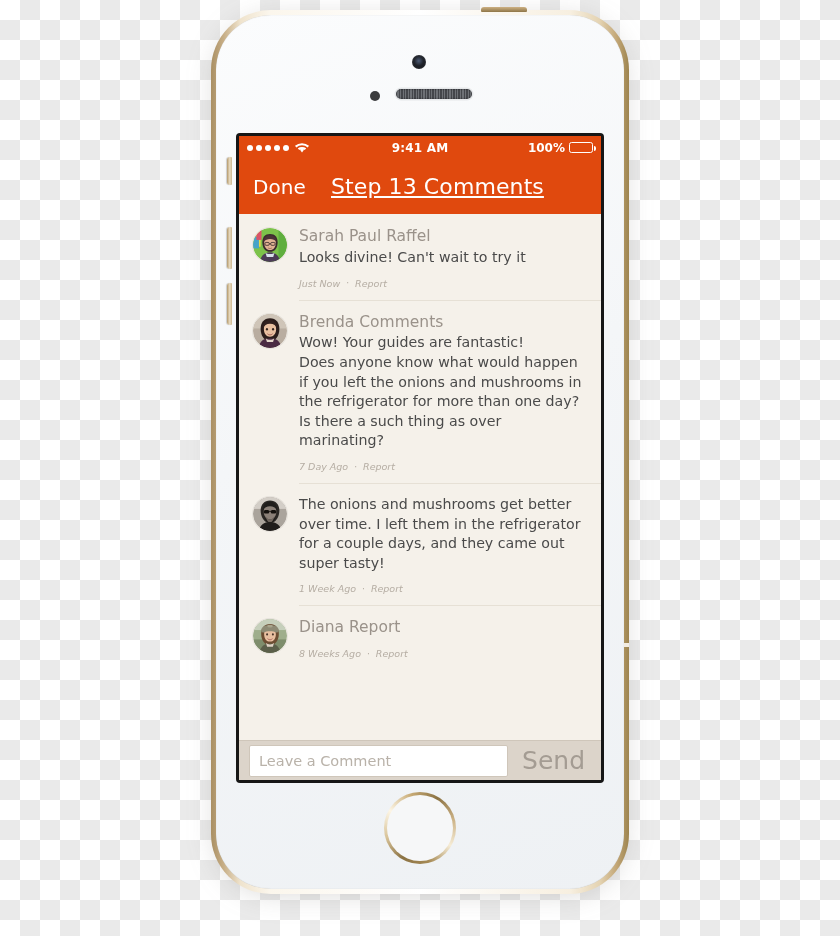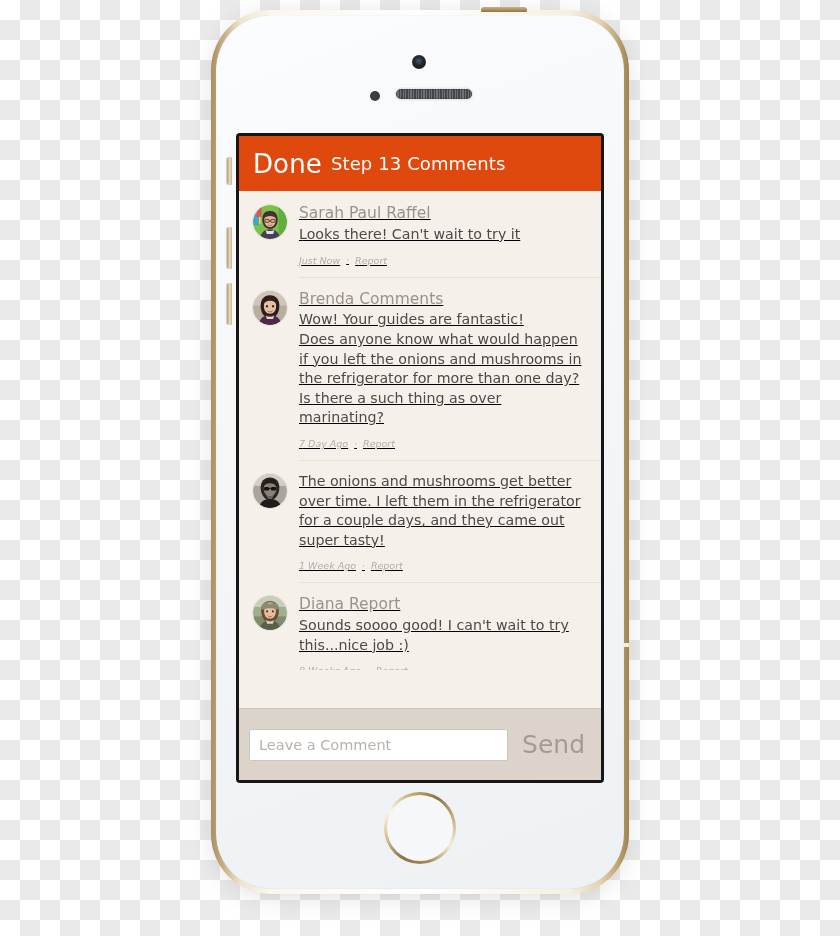--- a/index.html
+++ b/index.html
@@ -247,44 +247,44 @@
     background: #E0490E;
     color: #ffffff;
     height: 55px;
     display: flex;
     align-items: center;
     padding: 0 14px;
     flex: none;
     position: relative;
   }
   #done-button {
-    font-size: 26px;
+    font-size: 20px;
     color: #ffffff;
     letter-spacing: .1px;
     z-index: 2;
     cursor: pointer;
   }
   #nav-title {
     position: absolute;
     left: 92px;
-    font-size: 18px;
+    font-size: 22px;
     letter-spacing: .1px;
+    text-decoration: underline;
   }
 
   
   #comment-list {
     flex: 1 1 auto;
     overflow: hidden;
     background: #F5F1EA;
   }
   .comment {
     display: flex;
     padding: 12px 14px 0 14px;
     position: relative;
-    text-decoration: underline;
   }
   .comment + .comment::before {
     content: "";
     position: absolute;
     left: 60px; right: 0; top: 0;
     height: 1px;
     background: #E6E0D5;
   }
   .avatar {
     width: 34px; height: 34px;
@@ -317,21 +317,21 @@
     display: flex;
     align-items: center;
     gap: 6px;
   }
   .meta-sep { font-style: normal; font-size: 9px; }
   .meta-report { cursor: pointer; }
 
   
   #composer {
     flex: none;
-    height: 72px;
+    height: 40px;
     background: #DCD4CA;
     border-top: 1px solid #CFC6BA;
     display: flex;
     align-items: center;
     padding: 0 10px;
     gap: 8px;
     margin-top: 38px;
   }
   #comment-input {
     flex: 1 1 auto;
@@ -371,20 +371,43 @@
     <div class="btn-side" id="vol-up"></div>
     <div class="btn-side" id="vol-down"></div>
 
     <div id="front-camera"></div>
     <div id="proximity-sensor"></div>
     <div id="earpiece-speaker"></div>
 
     <div id="screen-bezel">
       <div id="screen">
 
+        <div id="status-bar">
+          <div id="signal-dots">
+            <span class="signal-dot"></span>
+            <span class="signal-dot"></span>
+            <span class="signal-dot"></span>
+            <span class="signal-dot"></span>
+            <span class="signal-dot"></span>
+          </div>
+          <span id="wifi-icon">
+            <svg width="14" height="11" viewBox="0 0 14 11" aria-hidden="true">
+              <path d="M7 10.4 4.85 7.6a3.6 3.6 0 0 1 4.3 0z" fill="#ffffff"></path>
+              <path d="M7 1.2a11 11 0 0 0-7 2.5l1.3 1.7A8.9 8.9 0 0 1 7 3.3a8.9 8.9 0 0 1 5.7 2.1L14 3.7a11 11 0 0 0-7-2.5z" fill="#ffffff"></path>
+              <path d="M7 4.9a7 7 0 0 0-4.2 1.4l1.35 1.75A4.7 4.7 0 0 1 7 7a4.7 4.7 0 0 1 2.85 1.05L11.2 6.3A7 7 0 0 0 7 4.9z" fill="#ffffff"></path>
+            </svg>
+          </span>
+          <span id="status-time">9:41 AM</span>
+          <span id="status-right">
+            <span>100%</span>
+            <span id="battery-icon">
+              <span id="battery-fill"></span>
+            </span>
+          </span>
+        </div>
 
         <div id="nav-bar">
           <span id="done-button">Done</span>
           <span id="nav-title">Step 13 Comments</span>
         </div>
 
         <div id="comment-list">
 
           <div class="comment">
             <div class="avatar">
@@ -407,21 +430,21 @@
                   <rect x="20.8" y="17" width="5.2" height="3.4" rx="1.4" fill="none" stroke="#2e2326" stroke-width="0.9"></rect>
                   <path d="M19.2 18.5h1.6" stroke="#2e2326" stroke-width="0.9"></path>
                   <path d="M17.6 23.4c1.6 1.1 3.2 1.1 4.8 0" stroke="#9b6a5c" stroke-width="0.9" fill="none"></path>
                   <path d="M8 40c1.4-8 5.6-11.6 12-11.6S30.6 32 32 40z" fill="#4c3d56"></path>
                   <path d="M14.6 28.8c1.6 2.4 9.2 2.4 10.8 0l-1.6 5.2h-7.6z" fill="#d8e3ea"></path>
                 </g>
               </svg>
             </div>
             <div class="comment-body">
               <div class="comment-author">Sarah Paul Raffel</div>
-              <div class="comment-text">Looks there! Can't wait to try it</div>
+              <div class="comment-text">Looks divine! Can't wait to try it</div>
               <div class="comment-meta">
                 <span>Just Now</span>
                 <span class="meta-sep">·</span>
                 <span class="meta-report">Report</span>
               </div>
             </div>
           </div>
 
           <div class="comment">
             <div class="avatar">
@@ -509,21 +532,20 @@
                   <ellipse cx="16.6" cy="18.2" rx="1.2" ry="1.35" fill="#4a352a"></ellipse>
                   <ellipse cx="23.4" cy="18.2" rx="1.2" ry="1.35" fill="#4a352a"></ellipse>
                   <path d="M17.4 23.4c1.5 1.6 3.7 1.6 5.2 0" stroke="#b06a5e" stroke-width="1.1" fill="none" stroke-linecap="round"></path>
                   <path d="M7.5 40c1.2-7.6 5.8-11.2 12.5-11.2S31.3 32.4 32.5 40z" fill="#5b5f4a"></path>
                   <path d="M15.2 28c2.5 2.6 7.1 2.6 9.6 0l-1.4 4.6h-6.8z" fill="#ded2c4"></path>
                 </g>
               </svg>
             </div>
             <div class="comment-body">
               <div class="comment-author">Diana Report</div>
-              <div class="comment-text">Sounds soooo good! I can't wait to try this...nice job :)</div>
               <div class="comment-meta">
                 <span>8 Weeks Ago</span>
                 <span class="meta-sep">·</span>
                 <span class="meta-report">Report</span>
               </div>
             </div>
           </div>
 
         </div>
 

